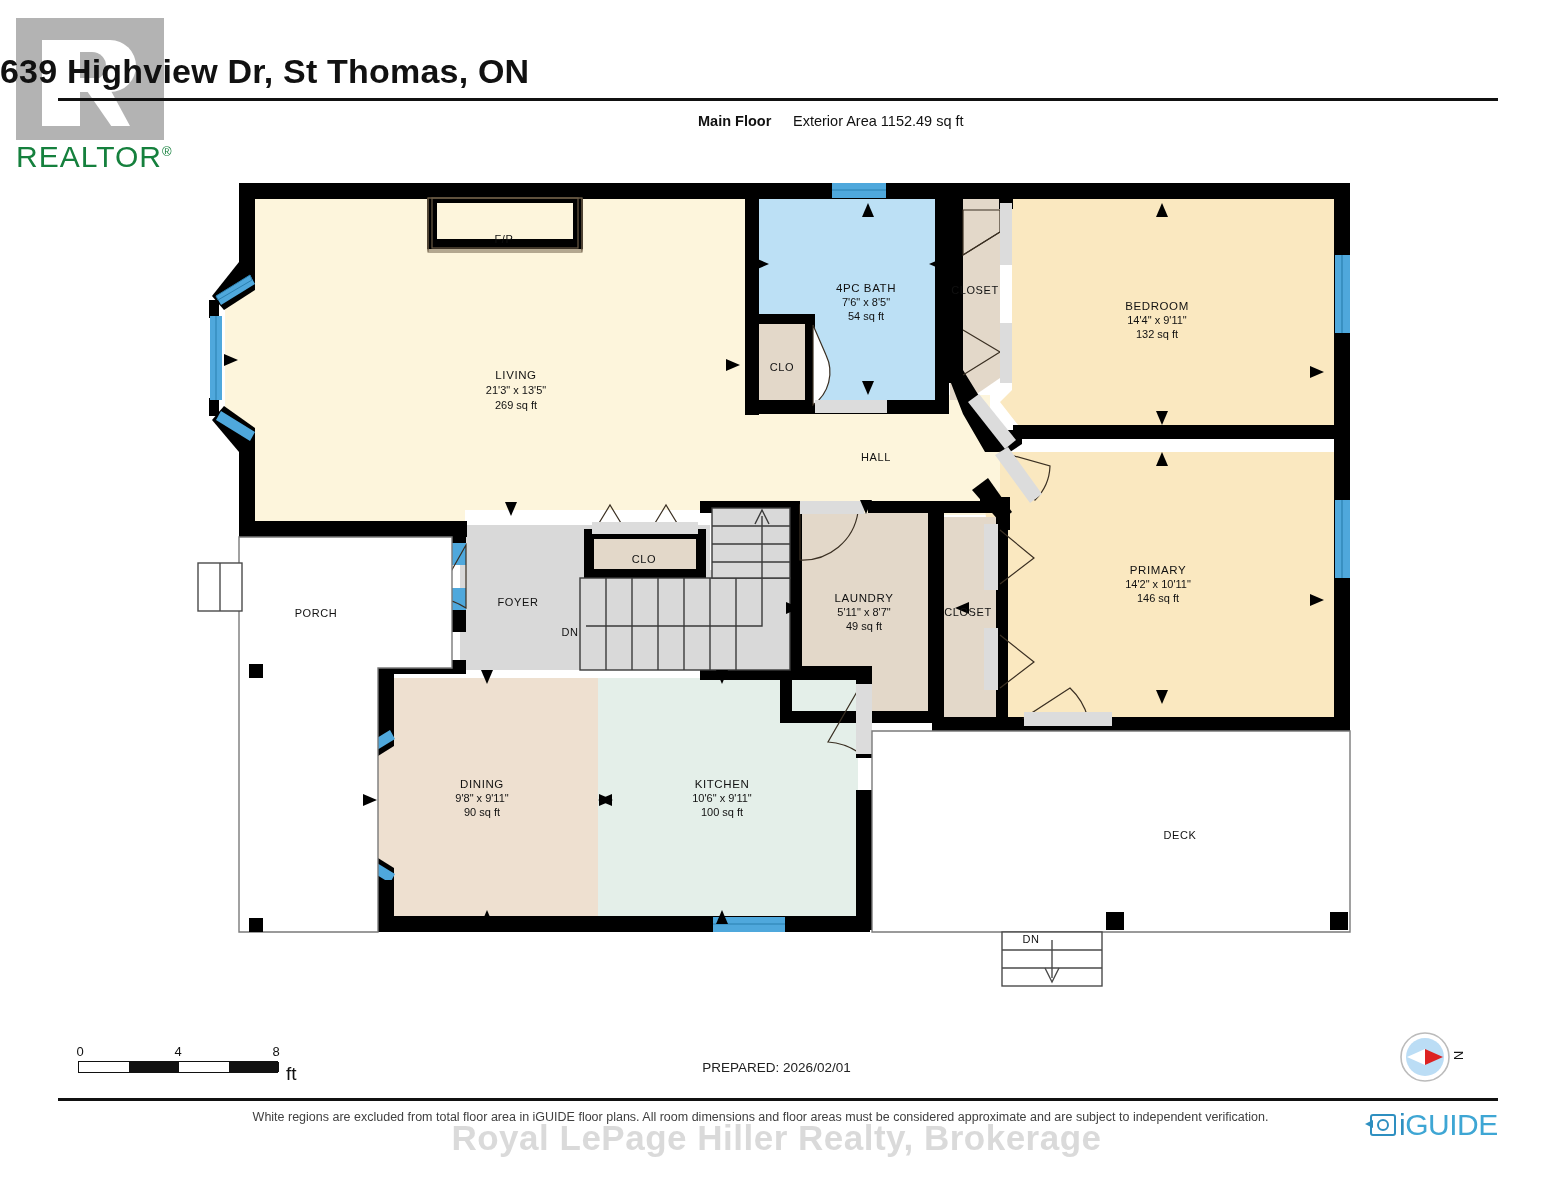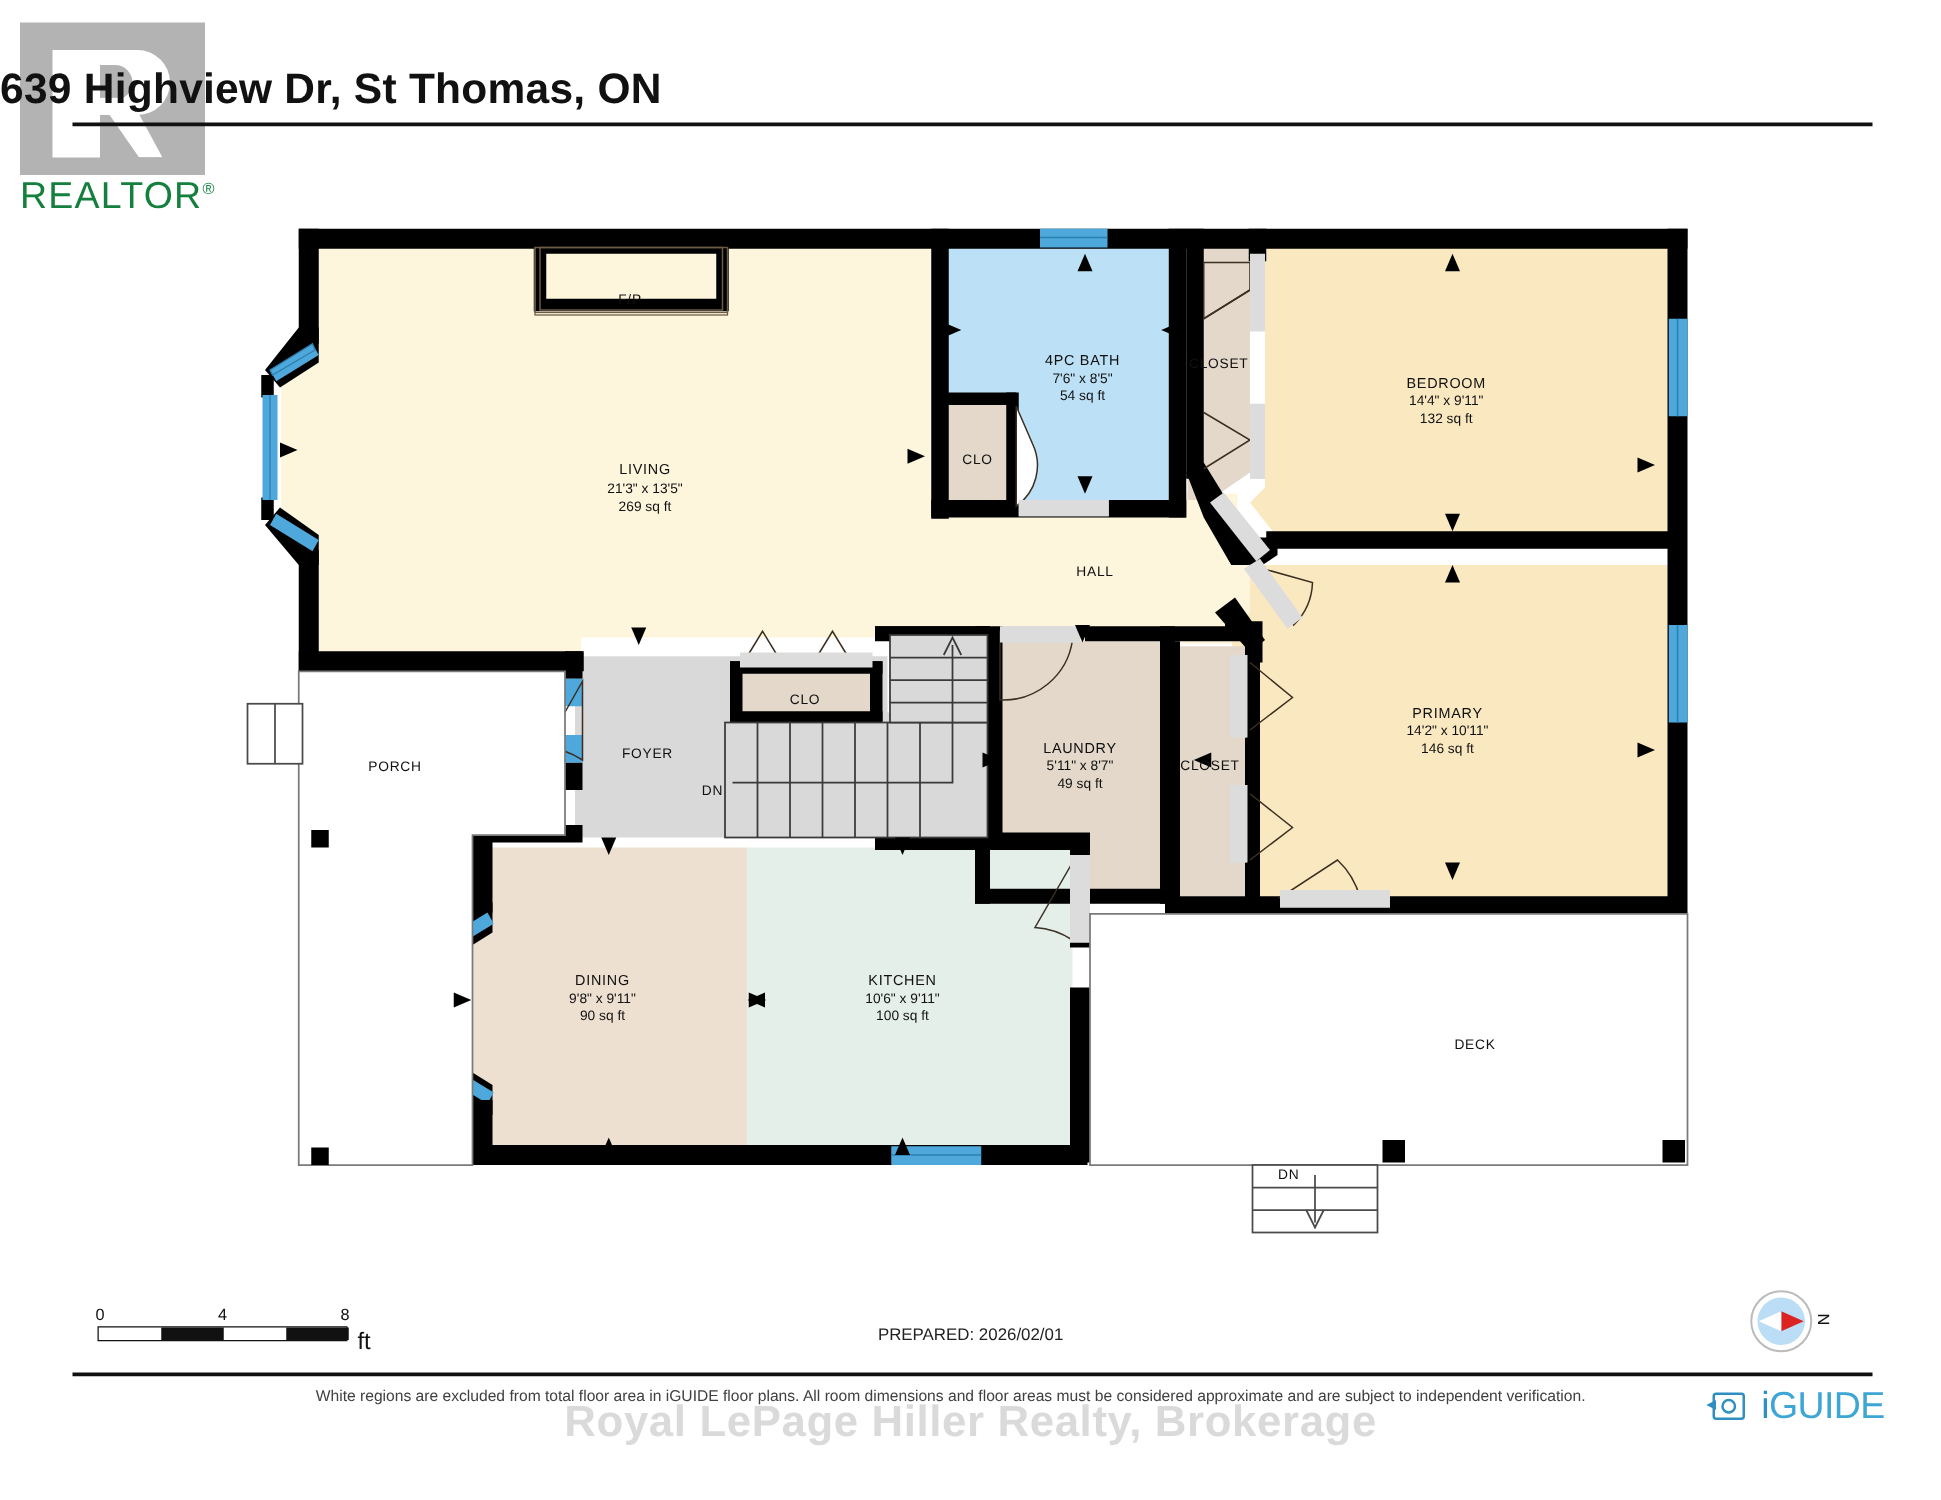--- a/index.html
+++ b/index.html
@@ -46,21 +46,21 @@
   #scale .ft{position:absolute;left:208px;top:19px;font-size:19px;}
 
   #prepared{position:absolute;left:0;top:1060px;width:1553px;text-align:center;font-size:13.5px;color:#222;}
 
   #compass{position:absolute;left:1398px;top:1030px;width:54px;height:54px;}
   #compass .nlab{position:absolute;left:56px;top:18px;font-size:13px;transform:rotate(90deg);}
 
   #foot-rule{position:absolute;left:58px;top:1098px;width:1440px;height:3px;background:#111;}
   #disclaimer{position:absolute;left:0;top:1110px;width:1521px;text-align:center;font-size:12.5px;color:#404040;}
 
-  #iguide{position:absolute;left:1370px;top:1108px;display:flex;align-items:center;gap:13px;}
+  #iguide{position:absolute;left:1370px;top:1108px;display:flex;align-items:center;gap:3px;}
   #iguide .gl{width:26px;height:22px;border:2.5px solid #2e8fc0;border-radius:3px;position:relative;box-sizing:border-box;}
   #iguide .gl:before{content:"";position:absolute;left:50%;top:50%;width:8px;height:8px;border:2px solid #2e8fc0;border-radius:50%;transform:translate(-50%,-50%);}
   #iguide .gl:after{content:"";position:absolute;left:-7px;top:4px;width:8px;height:8px;background:#2e8fc0;clip-path:polygon(100% 0,100% 100%,0 50%);}
   #iguide .txt{font-size:30px;color:#3ea6d4;letter-spacing:-.5px;font-family:"Liberation Sans",sans-serif;}
   #iguide .txt b{color:#2e8fc0;font-weight:normal;}
 
   #watermark{position:absolute;left:0;top:1118px;width:1553px;text-align:center;
         font-size:35px;font-weight:bold;color:rgba(150,150,150,.35);letter-spacing:.5px;
         pointer-events:none;}
 </style>
@@ -73,20 +73,24 @@
     <div class="rbowl"></div>
     <div class="rleg"></div>
   </div>
   <div class="word"><span>REALTOR</span><sup>®</sup></div>
 </div>
 
 <div id="title">639 Highview Dr, St Thomas, ON</div>
 <div id="title-rule"></div>
 
 <div id="floor-meta">
+  <div class="row">
+    <div class="lbl">Main Floor</div>
+    <div class="val">Exterior Area 1152.49 sq ft</div>
+  </div>
 </div>
 
 <div id="plan">
 <svg width="1553" height="1060" viewBox="0 0 1553 1060" xmlns="http://www.w3.org/2000/svg">
 
   <polygon points="253,197 745,197 745,510 465,510 465,525 253,525 253,440 225,415 225,300 253,272" fill="#FDF5DC"></polygon>
 
   <polygon points="745,400 975,400 1010,450 1010,500 980,500 980,513 710,513 710,400" fill="#FDF5DC"></polygon>
   <rect x="745" y="395" width="245" height="120" fill="#FDF5DC"></rect>
 

